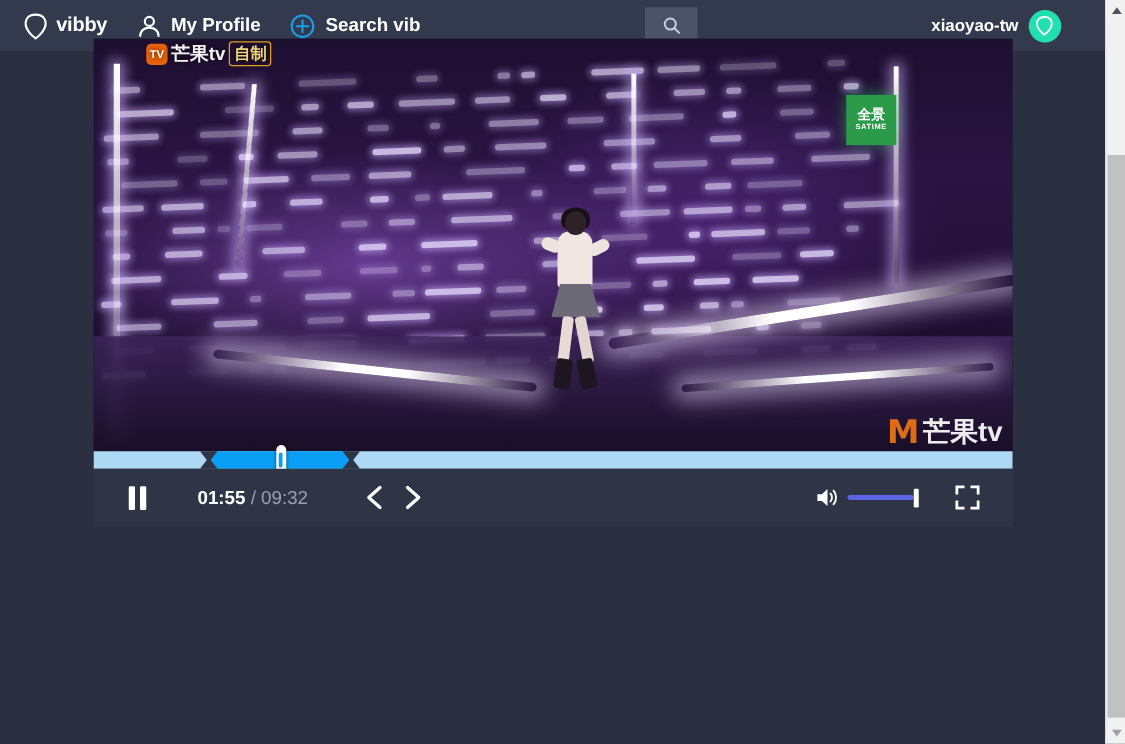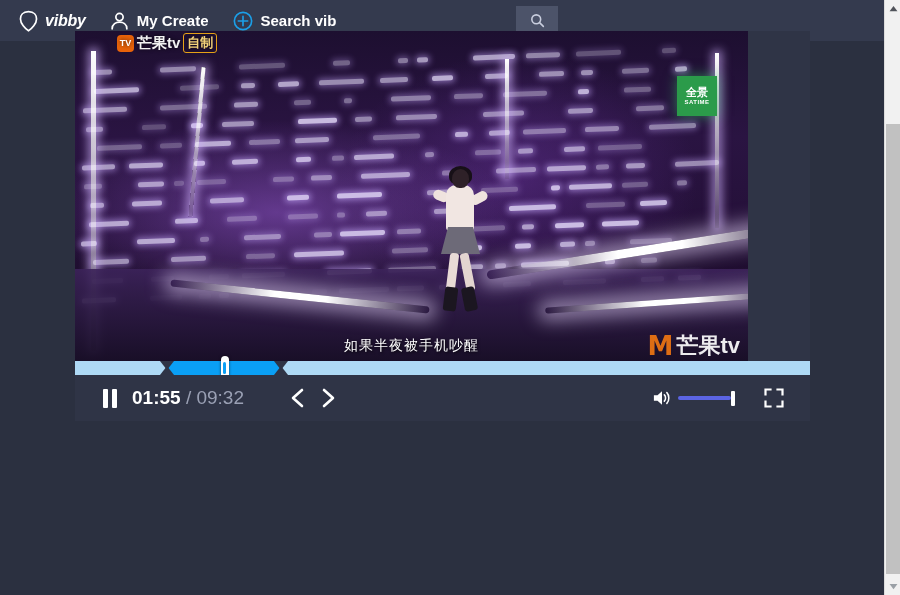--- a/index.html
+++ b/index.html
@@ -23,21 +23,21 @@
   .header {
     position: absolute; left: 0; top: 0;
     width: 884px; height: 41px;
     background: #343a4e;
     display: flex; align-items: center;
   }
   .brand { display: flex; align-items: center; margin-left: 18px; }
   .pick-icon { width: 21px; height: 22px; display: block; }
   .brand-name {
     color: #ffffff; font-size: 16px; font-weight: bold;
-    margin-left: 6px; letter-spacing: -0.2px; font-style: italic;
+    margin-left: 6px; letter-spacing: -0.2px;
   }
   .nav-item {
     display: flex; align-items: center;
     margin-left: 24px; cursor: pointer;
   }
   .nav-item .glyph { display: flex; align-items: center; justify-content: center; }
   .nav-label {
     color: #ffffff; font-size: 15px; font-weight: bold;
     margin-left: 8px; white-space: nowrap;
   }
@@ -73,21 +73,21 @@
   }
 
   
   .player {
     position: absolute; left: 75px; top: 31px;
     width: 735px; height: 390px;
     background: #2f3446;
   }
   .video {
     position: absolute; left: 0; top: 0;
-    width: 673px; height: 330px;
+    width: 735px; height: 330px;
     overflow: hidden;
     background: #120a1c;
   }
   
   .vid-bg {
     position: absolute; inset: 0;
     background:
       radial-gradient(ellipse 50% 40% at 30% 55%, rgba(150,90,210,0.55), rgba(0,0,0,0) 70%),
       radial-gradient(ellipse 38% 55% at 66% 45%, rgba(120,60,180,0.40), rgba(0,0,0,0) 70%),
       linear-gradient(180deg, #1d0f30 0%, #2a1442 32%, #241038 62%, #120a1a 100%);
@@ -210,21 +210,21 @@
   .ctrl-btn {
     display: flex; align-items: center; justify-content: center;
     cursor: pointer; background: none; border: none;
   }
   .pause { margin-left: 28px; }
   .pause .bar {
     display: inline-block; width: 5px; height: 19px;
     background: #ffffff; border-radius: 1px;
   }
   .pause .bar + .bar { margin-left: 4px; }
-  .time { margin-left: 15px; font-size: 19px; white-space: nowrap; }
+  .time { margin-left: 41px; font-size: 15px; white-space: nowrap; }
   .time .cur { color: #ffffff; font-weight: bold; }
   .time .sep, .time .dur { color: #9aa0b4; }
   .arrows { margin-left: 45px; display: flex; align-items: center; gap: 12px; }
   .right-ctrls {
     margin-left: auto; margin-right: 26px;
     display: flex; align-items: center;
   }
   .vol-slider {
     position: relative; width: 62px; height: 14px;
     margin-left: 6px; margin-right: 24px;
@@ -292,21 +292,21 @@
         <span class="brand-name">vibby</span>
       </div>
 
       <div class="nav-item">
         <span class="glyph">
           <svg class="person-icon" viewBox="0 0 22 22">
             <circle cx="11" cy="6.5" r="4.2" fill="none" stroke="#ffffff" stroke-width="2"></circle>
             <path d="M2.5 20 C2.5 14.5 7 12.2 11 12.2 C15 12.2 19.5 14.5 19.5 20" fill="none" stroke="#ffffff" stroke-width="2" stroke-linecap="round"></path>
           </svg>
         </span>
-        <span class="nav-label">My Create</span>
+        <span class="nav-label">My Profile</span>
       </div>
 
       <div class="nav-item">
         <span class="glyph">
           <svg class="plus-icon" viewBox="0 0 22 22">
             <circle cx="11" cy="11" r="9.5" fill="none" stroke="#1b9fe8" stroke-width="1.8"></circle>
             <path d="M11 5.8 V16.2 M5.8 11 H16.2" stroke="#1b9fe8" stroke-width="1.8" stroke-linecap="round"></path>
           </svg>
         </span>
         <span class="nav-label">Search vib</span>
@@ -314,20 +314,28 @@
 
       <div class="search-wrap">
         <button class="search-btn">
           <svg width="15" height="15" viewBox="0 0 18 18">
             <circle cx="7.5" cy="7.5" r="5.3" fill="none" stroke="#c9cede" stroke-width="1.9"></circle>
             <path d="M11.5 11.5 L16 16" stroke="#c9cede" stroke-width="1.9" stroke-linecap="round"></path>
           </svg>
         </button>
       </div>
 
+      <div class="user-area">
+        <span class="user-name">xiaoyao-tw</span>
+        <span class="avatar">
+          <svg width="15" height="17" viewBox="0 0 24 26">
+            <path d="M12 2 C5 2 2.5 6.5 2.5 10.5 C2.5 16 8 22 12 24.5 C16 22 21.5 16 21.5 10.5 C21.5 6.5 19 2 12 2 Z" fill="none" stroke="#ffffff" stroke-width="2.4"></path>
+          </svg>
+        </span>
+      </div>
     </div>
 
     <div class="player">
 
       <div class="video">
         <div class="vid-bg"></div>
 
         <div class="led-wall" id="ledwall">
             <div class="led-row" style="top: 2px;">
               <div class="led" style="left: 10.747px; width: 20.5691px; opacity: 0.7;"></div>
@@ -533,21 +541,20 @@
         <div class="green-sign">
           <span>全景</span>
           <span class="sub">SATIME</span>
         </div>
 
         <div class="mango-wm">
           <span class="mango-m">M</span>
           <span class="mango-txt">芒果tv</span>
         </div>
 
-        <div class="subtitle">如果半夜被手机吵醒</div>
       </div>
 
       <div class="progress">
         <div class="prog-seg" id="progSeg" style="left: 91.875px; width: 113.925px; background: rgb(10, 159, 245);"></div>
         <div class="notch" id="notchT1" style="left: 84.875px;"></div>
         <div class="notch b" id="notchB1" style="left: 84.875px;"></div>
         <div class="notch" id="notchT2" style="left: 198.8px;"></div>
         <div class="notch b" id="notchB2" style="left: 198.8px;"></div>
         <div class="playhead" id="playhead" style="left: 145.94px;"></div>
       </div>

